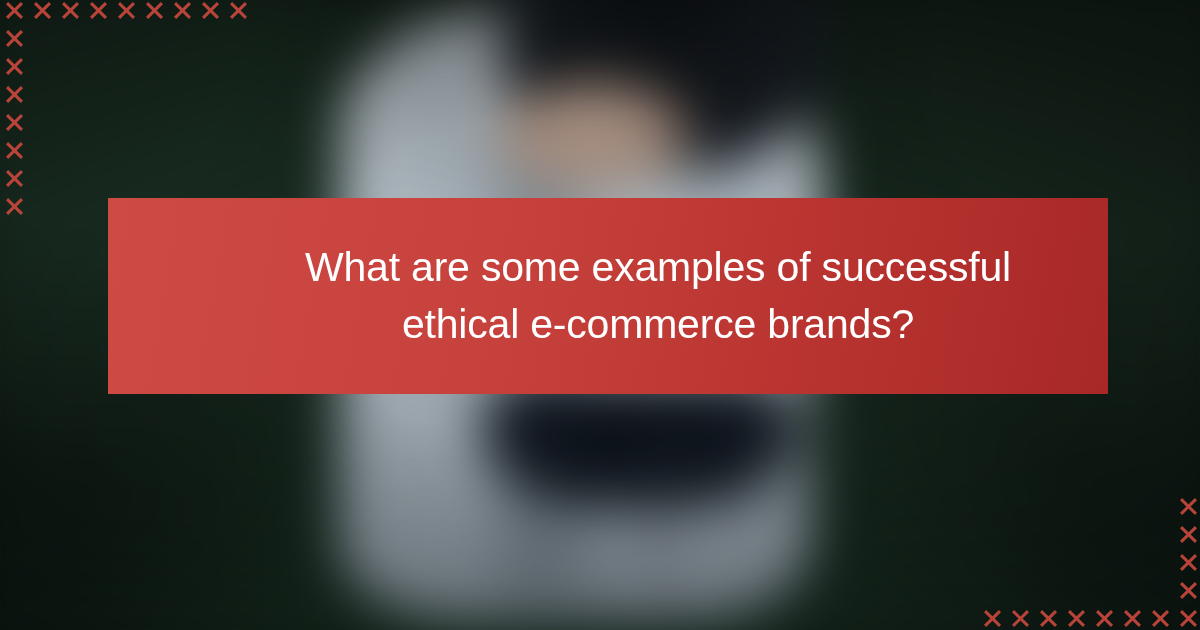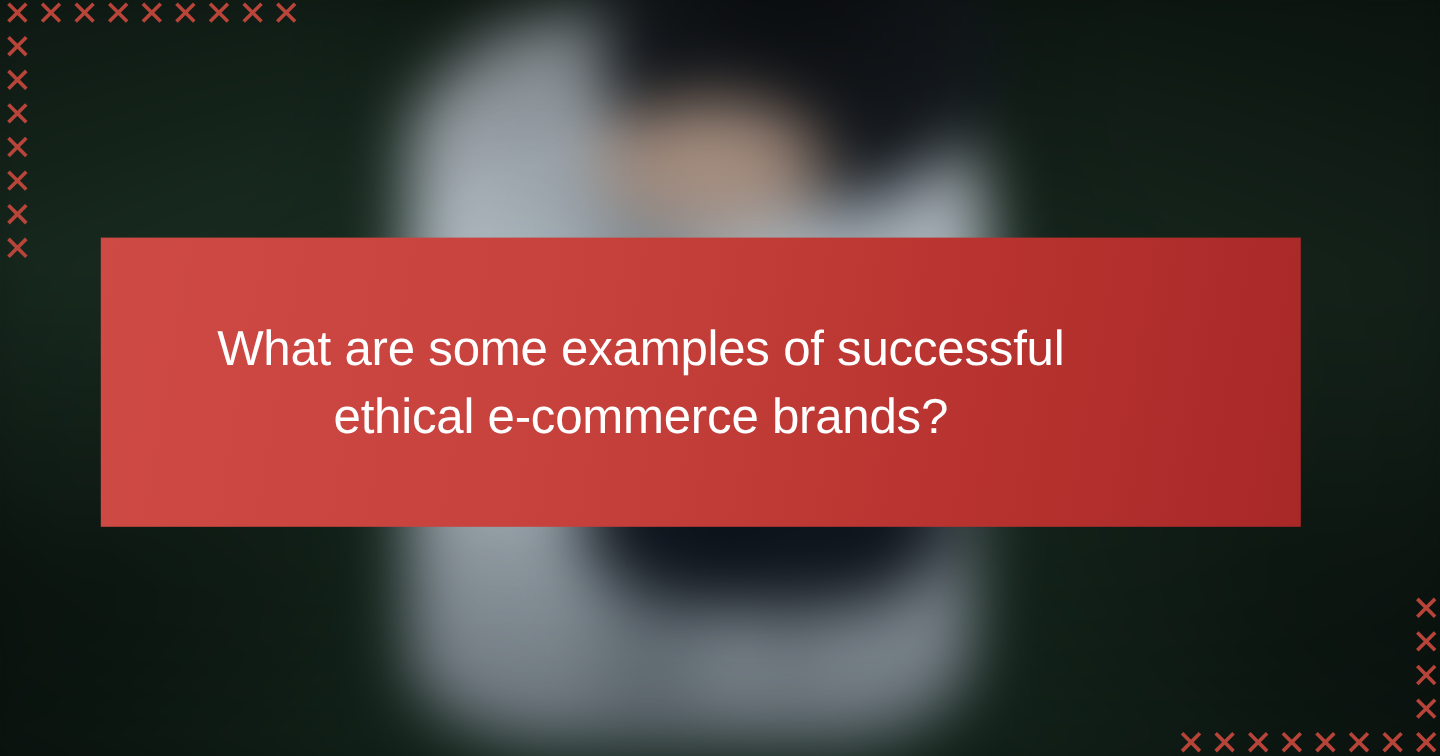--- a/index.html
+++ b/index.html
@@ -150,28 +150,28 @@
   .xmark::after  { transform: rotate(-45deg); }
 
   #x-top-left  { left: 0px;  top: -4px; }
   #x-left-col  { left: 0px;  top: 24px; }
   #x-bottom-right { right: -2px; bottom: -2px; }
   #x-right-col { right: -2px; bottom: 26px; }
 
   
   .banner {
     position: absolute;
-    left: 84px;
+    left: 108px;
     top: 198px;
     width: 1000px;
-    height: 241px;
+    height: 196px;
     background: linear-gradient(100deg, #ce4a45 0%, #c8423d 38%, #b93430 70%, #a82828 100%);
     display: flex;
     align-items: center;
-    justify-content: flex-start;
+    justify-content: flex-end;
     box-sizing: border-box;
     padding: 0 60px;
   }
   .banner-title {
     color: #ffffff;
     font-size: 41px;
     line-height: 1.38;
     font-weight: 400;
     text-align: center;
     letter-spacing: -0.2px;

